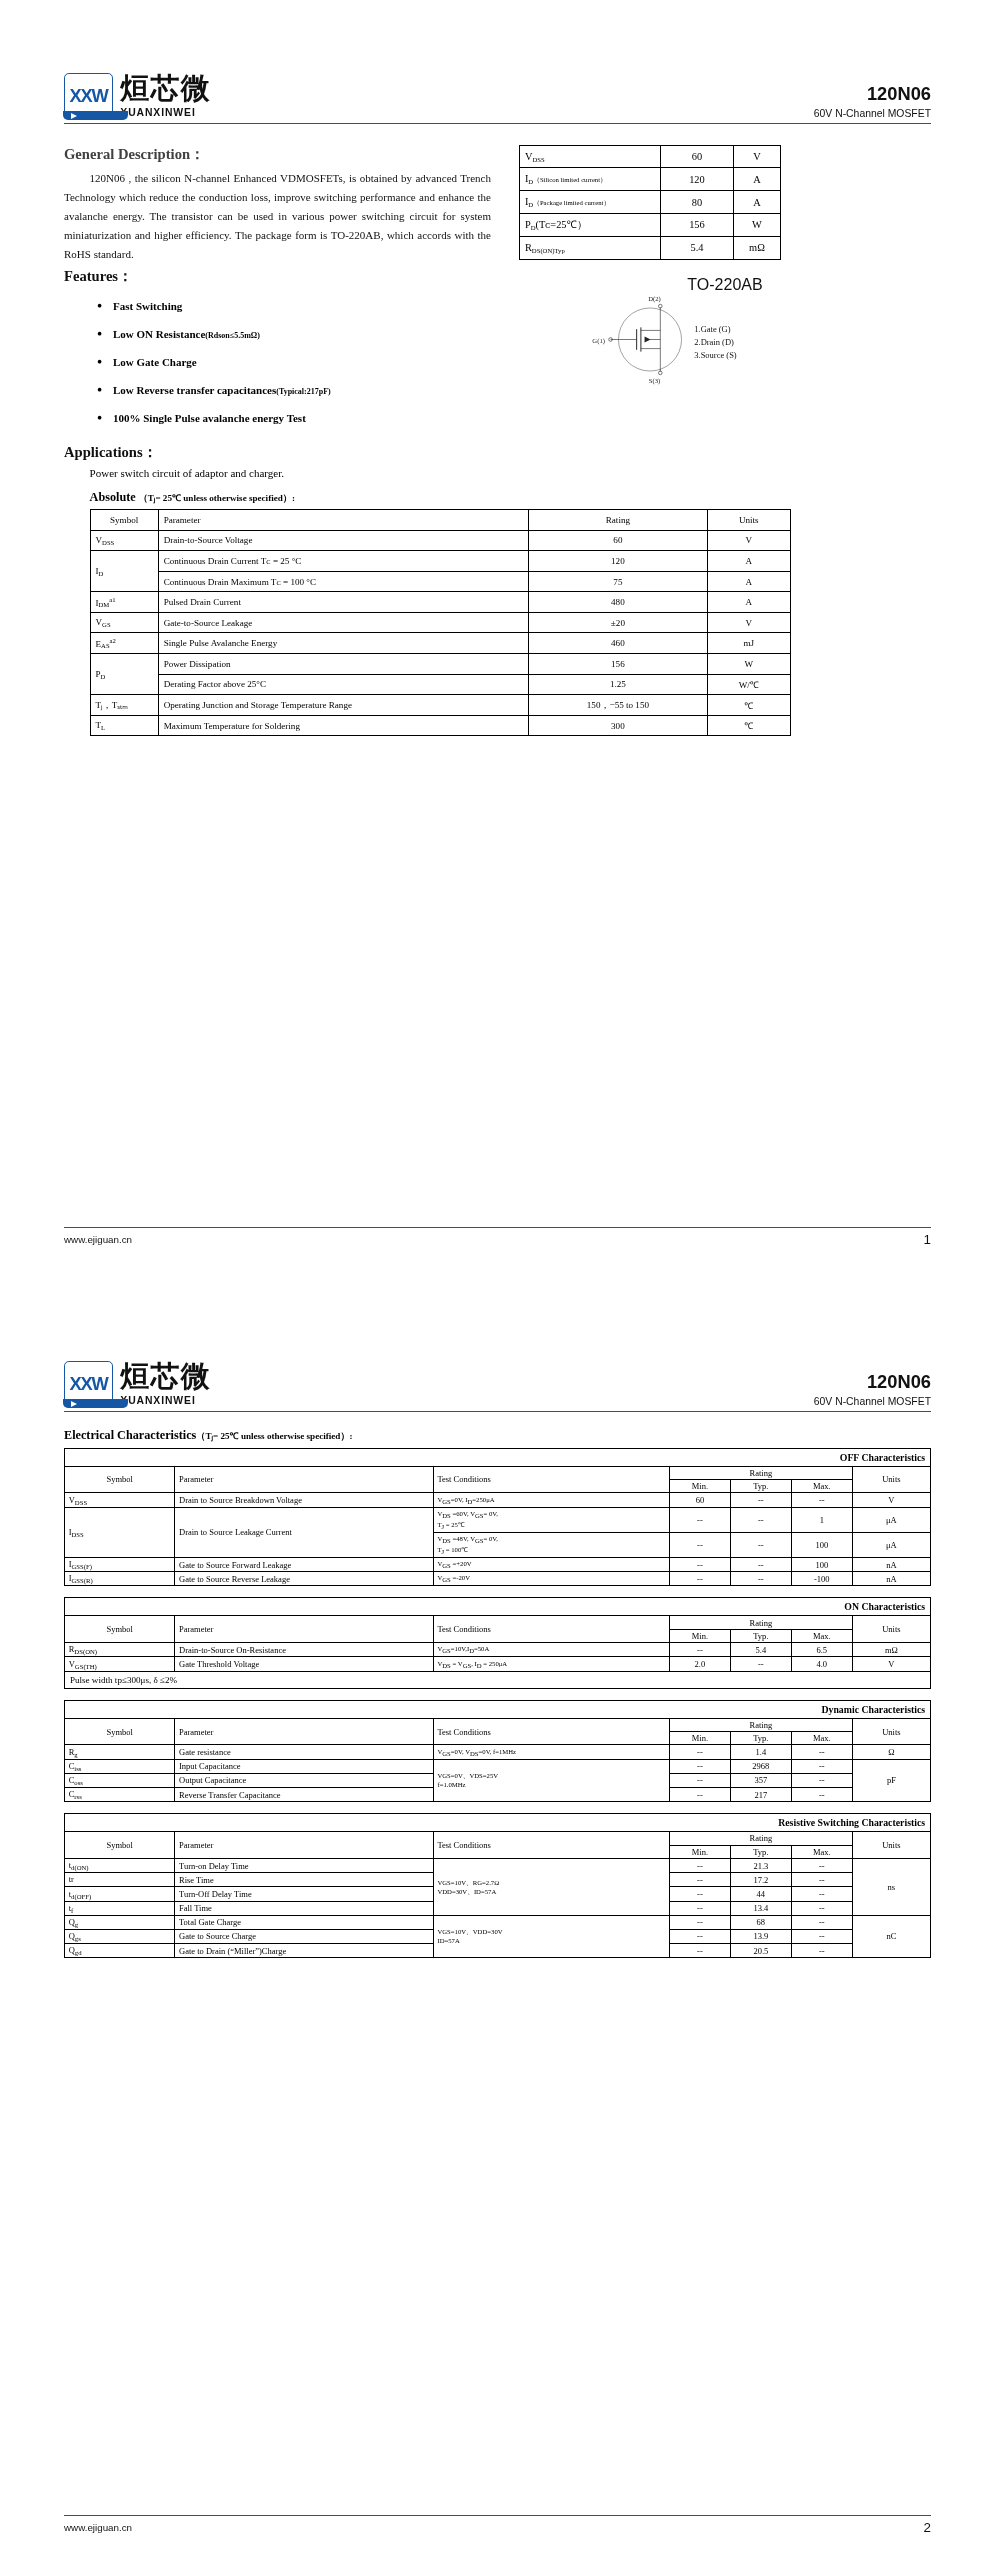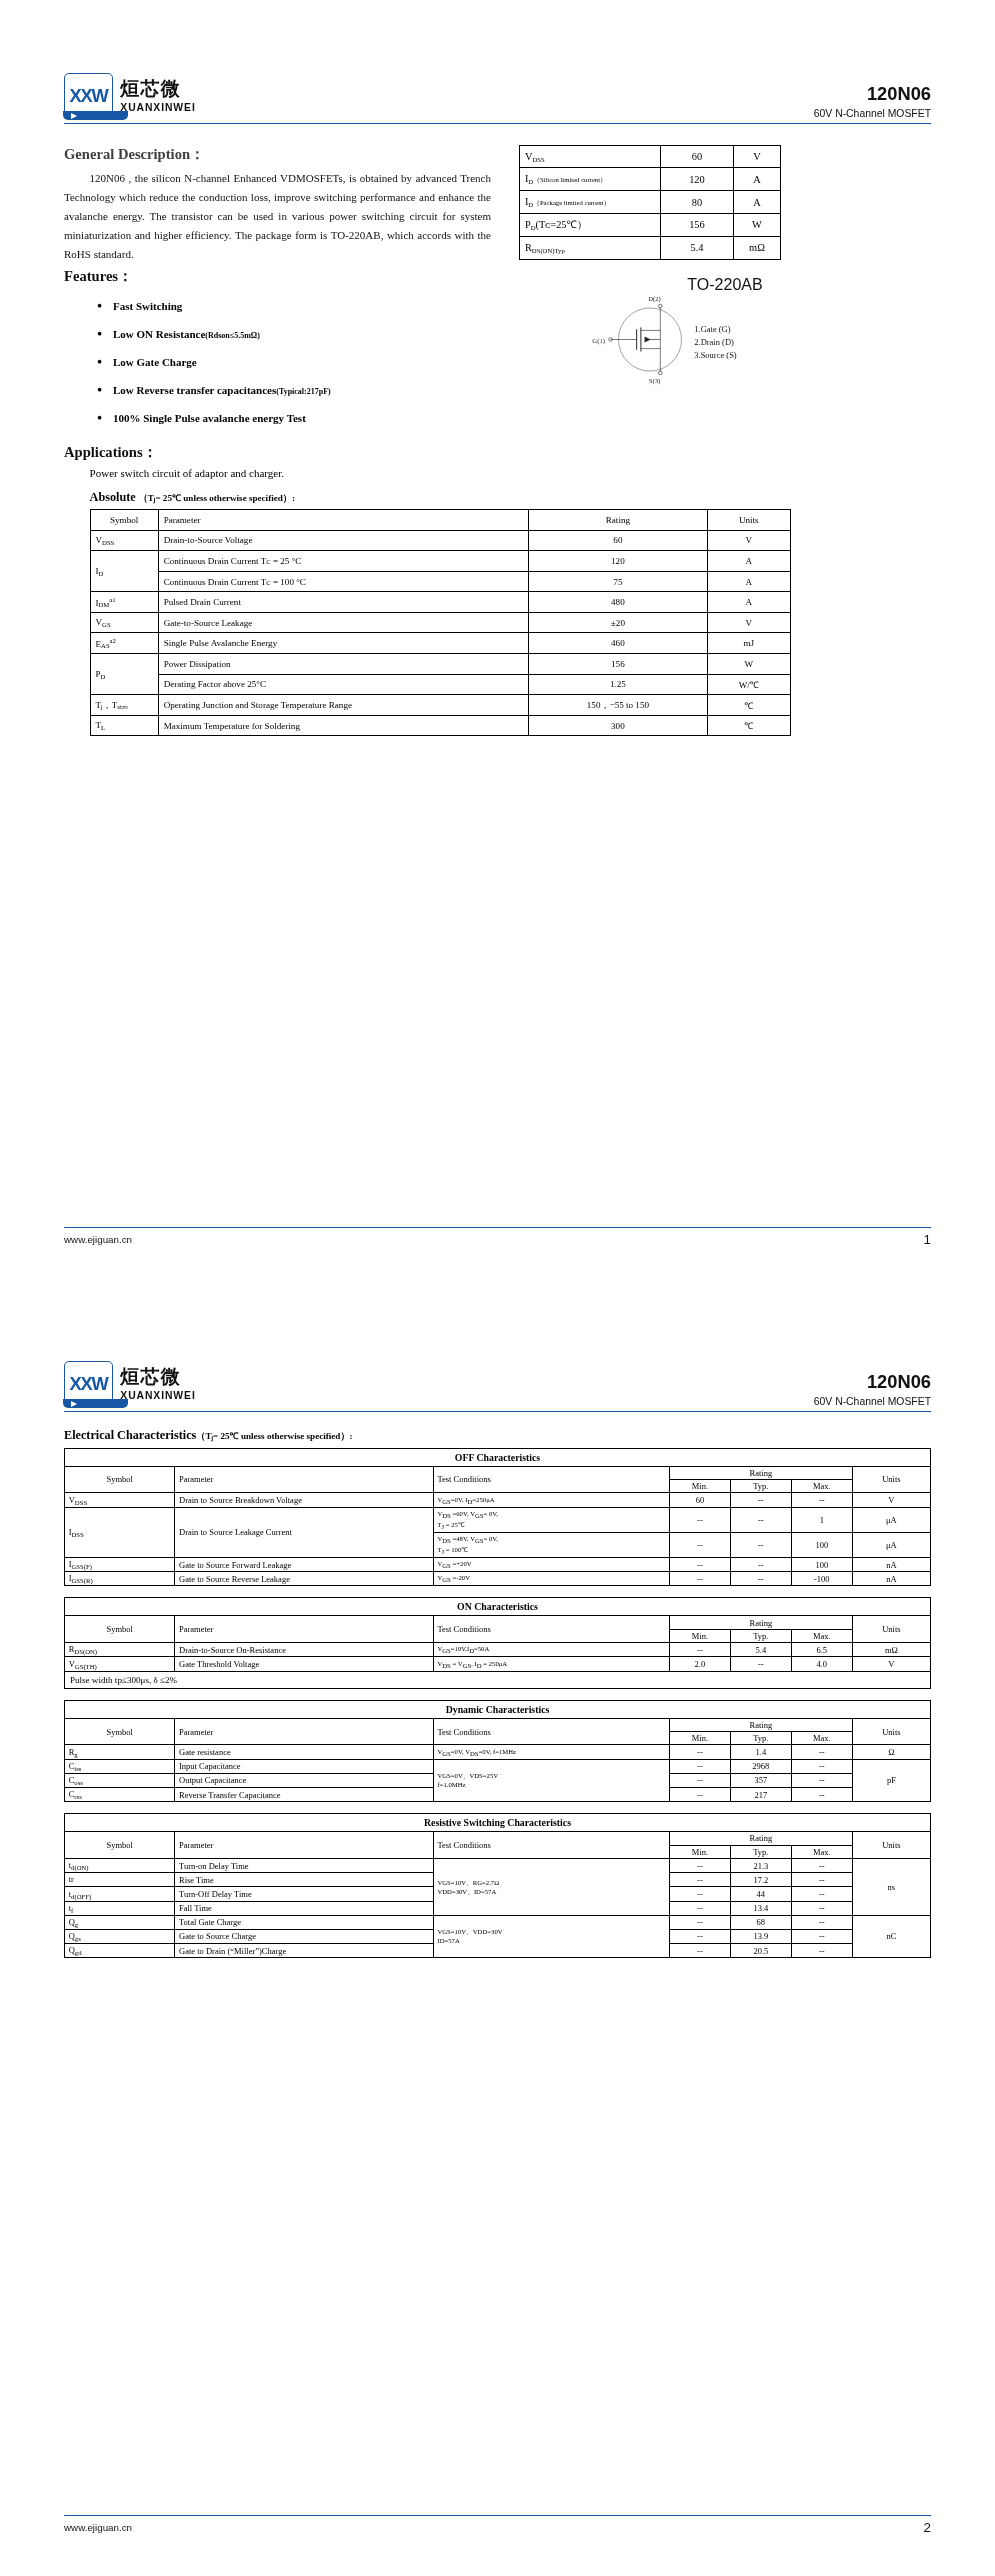--- a/index.html
+++ b/index.html
@@ -6,21 +6,21 @@
   .page{width:995px;min-height:1288px;background:#ffffff;margin:0 auto;position:relative;box-sizing:border-box;}
   .inner{padding:0 64px;}
   
   .doc-header{display:flex;align-items:flex-end;justify-content:space-between;padding-top:73px;}
   .logo-wrap{display:flex;align-items:center;}
   .logo-mark{width:49px;height:46px;border:1.8px solid #1557a5;border-radius:4.9px;position:relative;display:flex;align-items:center;justify-content:center;box-sizing:border-box;}
   .logo-mark .xxw{font-family:"Liberation Sans",sans-serif;font-weight:bold;font-size:18.3px;color:#1557a5;letter-spacing:-1.2px;}
   .logo-mark .bar{position:absolute;bottom:-1.8px;left:-1.8px;width:65px;height:8.5px;background:#1557a5;border-radius:0 0 4.9px 4.9px;}
   .logo-mark .arrow{position:absolute;bottom:-0.6px;left:6.1px;width:0;height:0;border-top:3px solid transparent;border-bottom:3px solid transparent;border-left:6.1px solid #ffffff;}
   .logo-text{margin-left:7.3px;}
-  .logo-cn{font-family:"DejaVu Sans",sans-serif;font-size:19px;font-weight:bold;color:#111;line-height:1;letter-spacing:1.2px;}
+  .logo-cn{font-family:"DejaVu Sans",sans-serif;font-size:29px;font-weight:bold;color:#111;line-height:1;letter-spacing:1.2px;}
   .logo-en{font-family:"Liberation Sans",sans-serif;font-size:10.4px;font-weight:bold;color:#111;letter-spacing:0.9px;margin-top:4.9px;}
   .hdr-right{text-align:right;}
   .part-no{font-family:"Liberation Sans",sans-serif;font-size:18.3px;font-weight:bold;color:#111;line-height:1.1;}
   .part-sub{font-family:"Liberation Sans",sans-serif;font-size:10.4px;color:#111;margin-top:3.7px;}
   .rule{border:0;border-top:1.2px solid #1557a5;margin:3.7px 0 0 0;}
 
   
   .gd-wrap{display:flex;margin-top:21px;}
   .gd-left{width:427px;}
   .gd-title{font-size:14.6px;font-weight:bold;color:#404040;margin-bottom:4.9px;}
@@ -64,21 +64,21 @@
   .footer .line{border:0;border-top:1.2px solid #1557a5;}
   .footer-row{display:flex;align-items:center;justify-content:flex-start;position:relative;margin-top:6.1px;}
   .footer-url{font-family:"Liberation Sans",sans-serif;font-size:9.8px;color:#111;}
   .footer-pg{position:absolute;right:0;font-family:"Liberation Sans",sans-serif;font-size:13.4px;color:#111;}
 
   
   .ec-title{font-size:12.2px;font-weight:bold;margin:16px 0 4.9px 0;}
   .ec-title .small{font-size:9.1px;}
   .ec-table{width:100%;font-size:8.5px;}
   .ec-table td,.ec-table th{border:0.6px solid #000;padding:1.2px 3.7px;}
-  .sec-head{font-weight:bold;font-size:9.8px;text-align:center;padding:3px 4.9px !important;}
+  .sec-head{font-weight:bold;font-size:9.8px;text-align:right;padding:3px 4.9px !important;}
   .ec-table td.c{text-align:center;}
   .col-sym{width:81px;}
   .col-par{width:201px;}
   .col-cond{width:183px;}
   .col-r{width:41px;}
   .col-un{width:55px;}
   .cond{font-size:6.7px;line-height:9.1px;}
   .note-row{font-size:9.1px;font-weight:normal;padding:3px 4.9px !important;}
 </style>
 </head>
@@ -202,21 +202,21 @@
         <td class="rat">60</td>
         <td class="un">V</td>
       </tr>
       <tr>
         <td class="sym" rowspan="2"><span>I</span><span class="sub">D</span></td>
         <td class="par">Continuous Drain Current Tᴄ = 25 °C</td>
         <td class="rat">120</td>
         <td class="un">A</td>
       </tr>
       <tr>
-        <td class="par">Continuous Drain Current Tᴄ = 100 °C</td>
+        <td class="par">Continuous Drain Maximum Tᴄ = 100 °C</td>
         <td class="rat">75</td>
         <td class="un">A</td>
       </tr>
       <tr>
         <td class="sym"><span>I</span><span class="sub">DM</span><span class="sup">a1</span></td>
         <td class="par">Pulsed Drain Current</td>
         <td class="rat">480</td>
         <td class="un">A</td>
       </tr>
       <tr>

